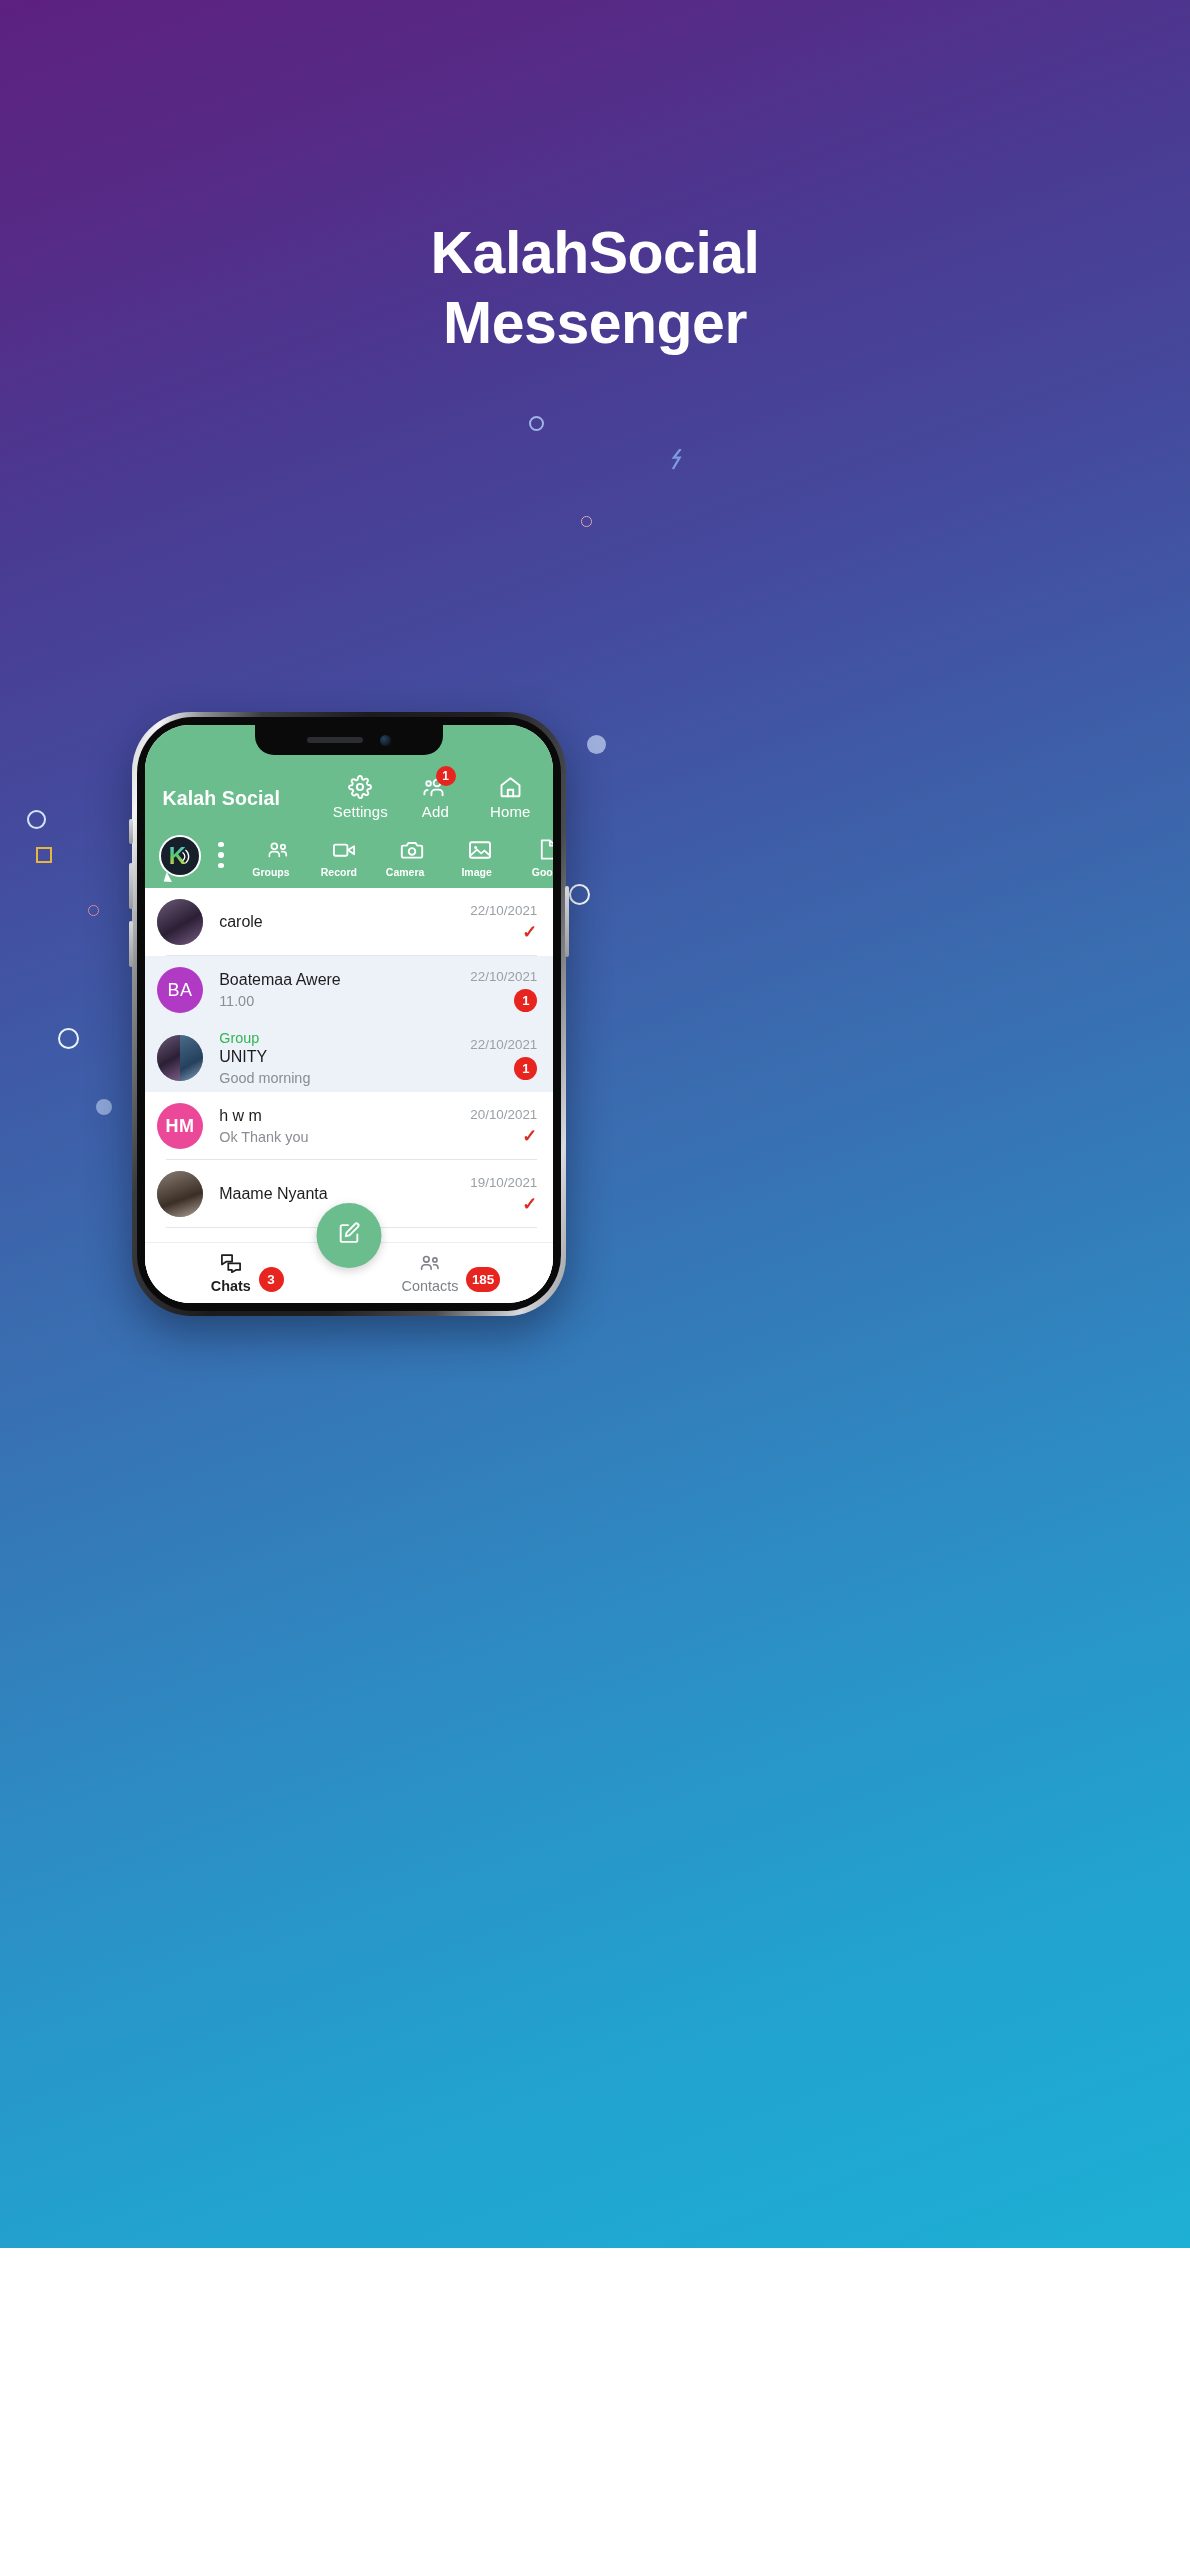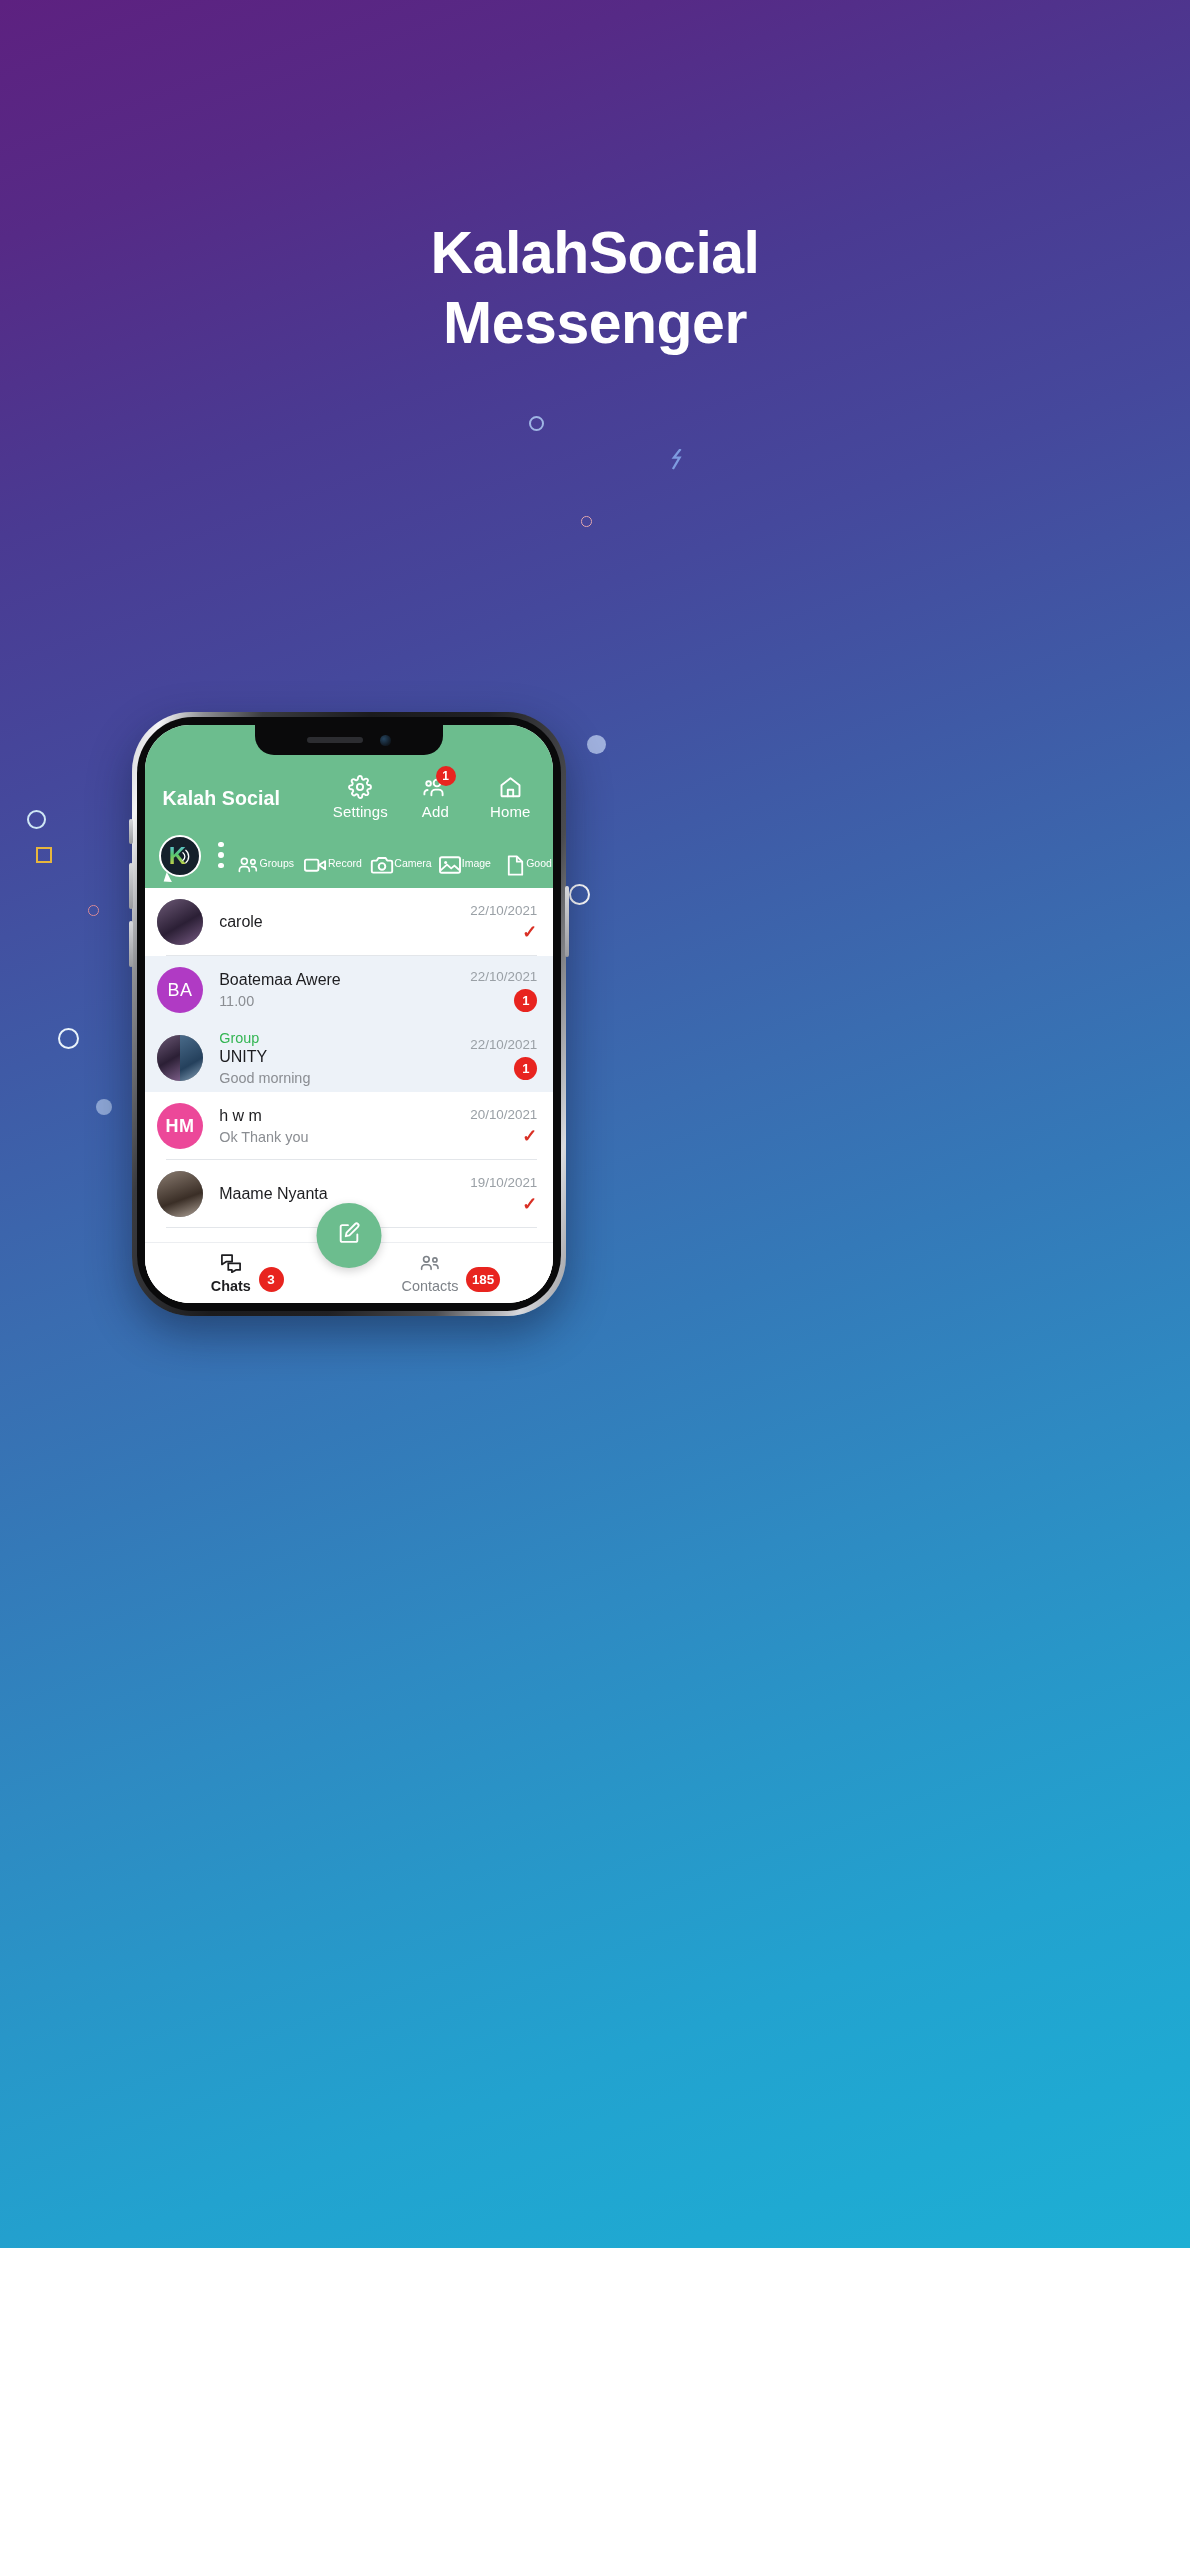--- a/index.html
+++ b/index.html
@@ -171,21 +171,21 @@
     width: 29px; height: 42px; flex: 0 0 auto;
     display: flex; flex-direction: column; align-items: center; justify-content: center;
     gap: 4.8px; margin-left: 5.8px; margin-bottom: 1.9px;
   }
   .kebab i { width: 5.8px; height: 5.8px; border-radius: 50%; background: #ffffff; display: block; }
   .tool-row {
     margin-left: auto;
     display: flex; align-items: flex-end; gap: 13.4px;
   }
   .tool {
-    width: 54px; display: flex; align-items: flex-start;
+    width: 54px; display: flex; flex-direction: column; align-items: flex-end; font-weight: bold;
   }
   .tool .glyph { height: 25px; display: flex; align-items: center; justify-content: center; }
   .tool .lbl { color: #ffffff; font-size: 10.5px; margin-top: 3.8px; }
 
   
   .chat-list {
     position: absolute;
     left: 0; right: 0; top: 163px; bottom: 0;
     background: #ffffff;
     overflow: hidden;

